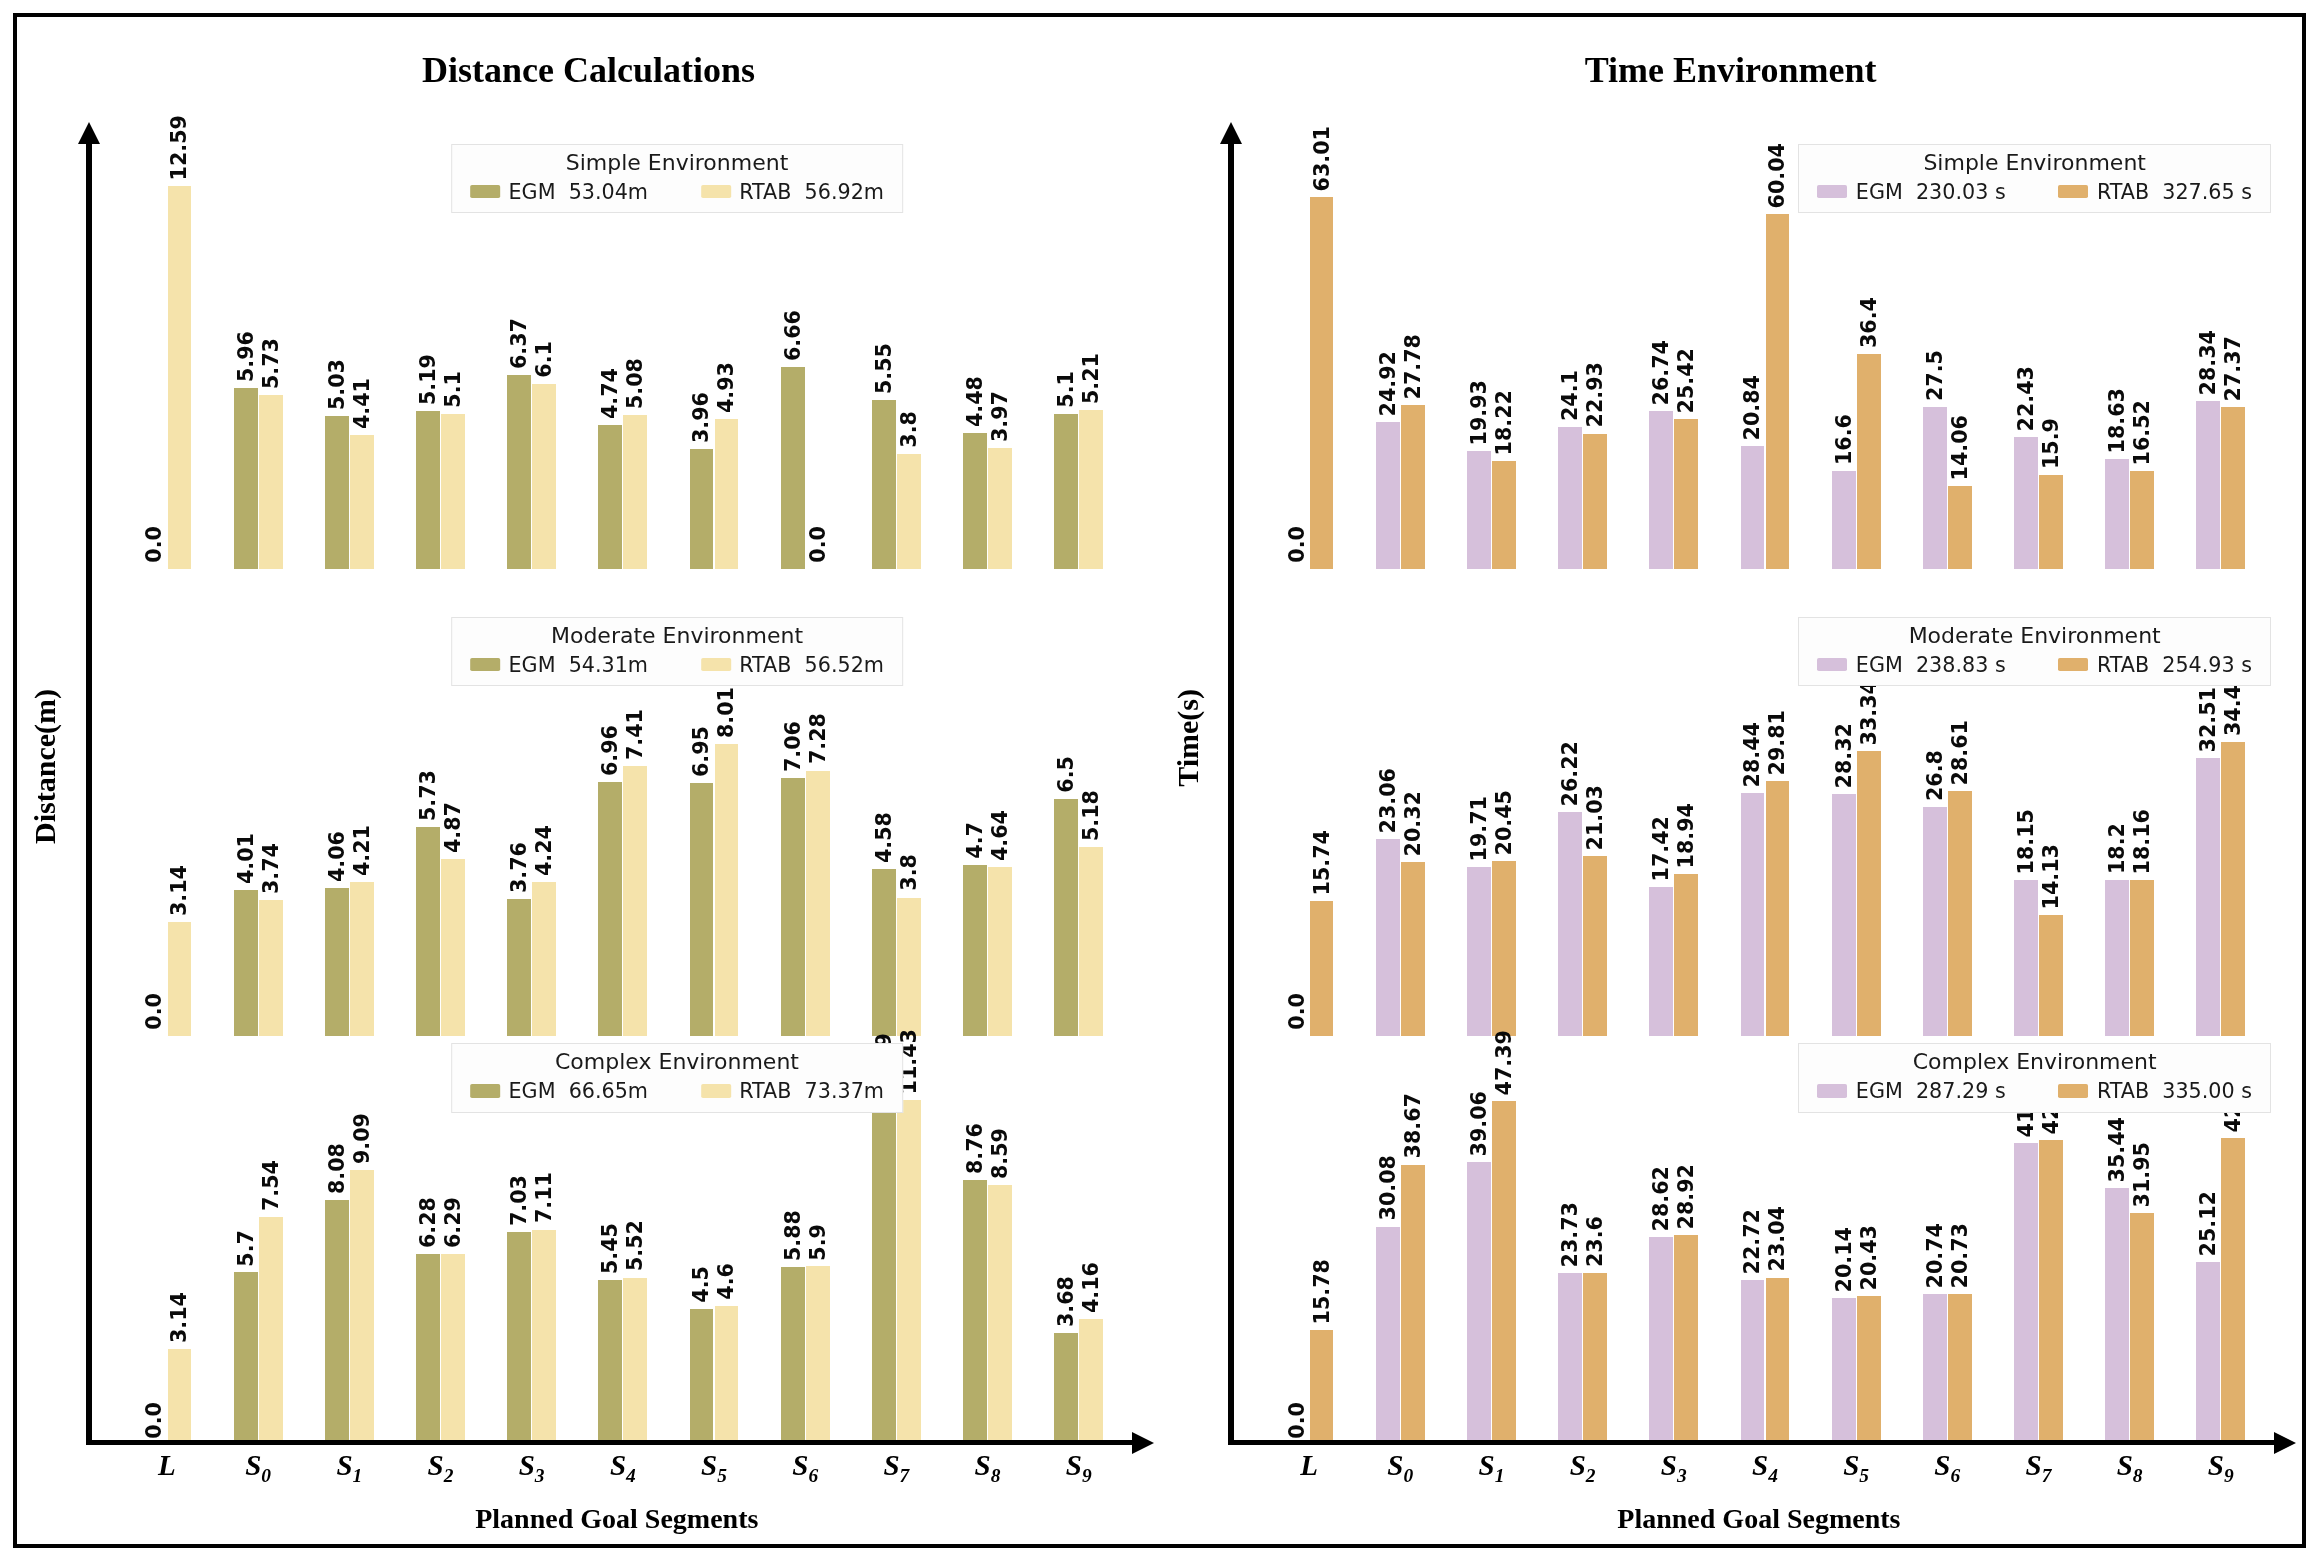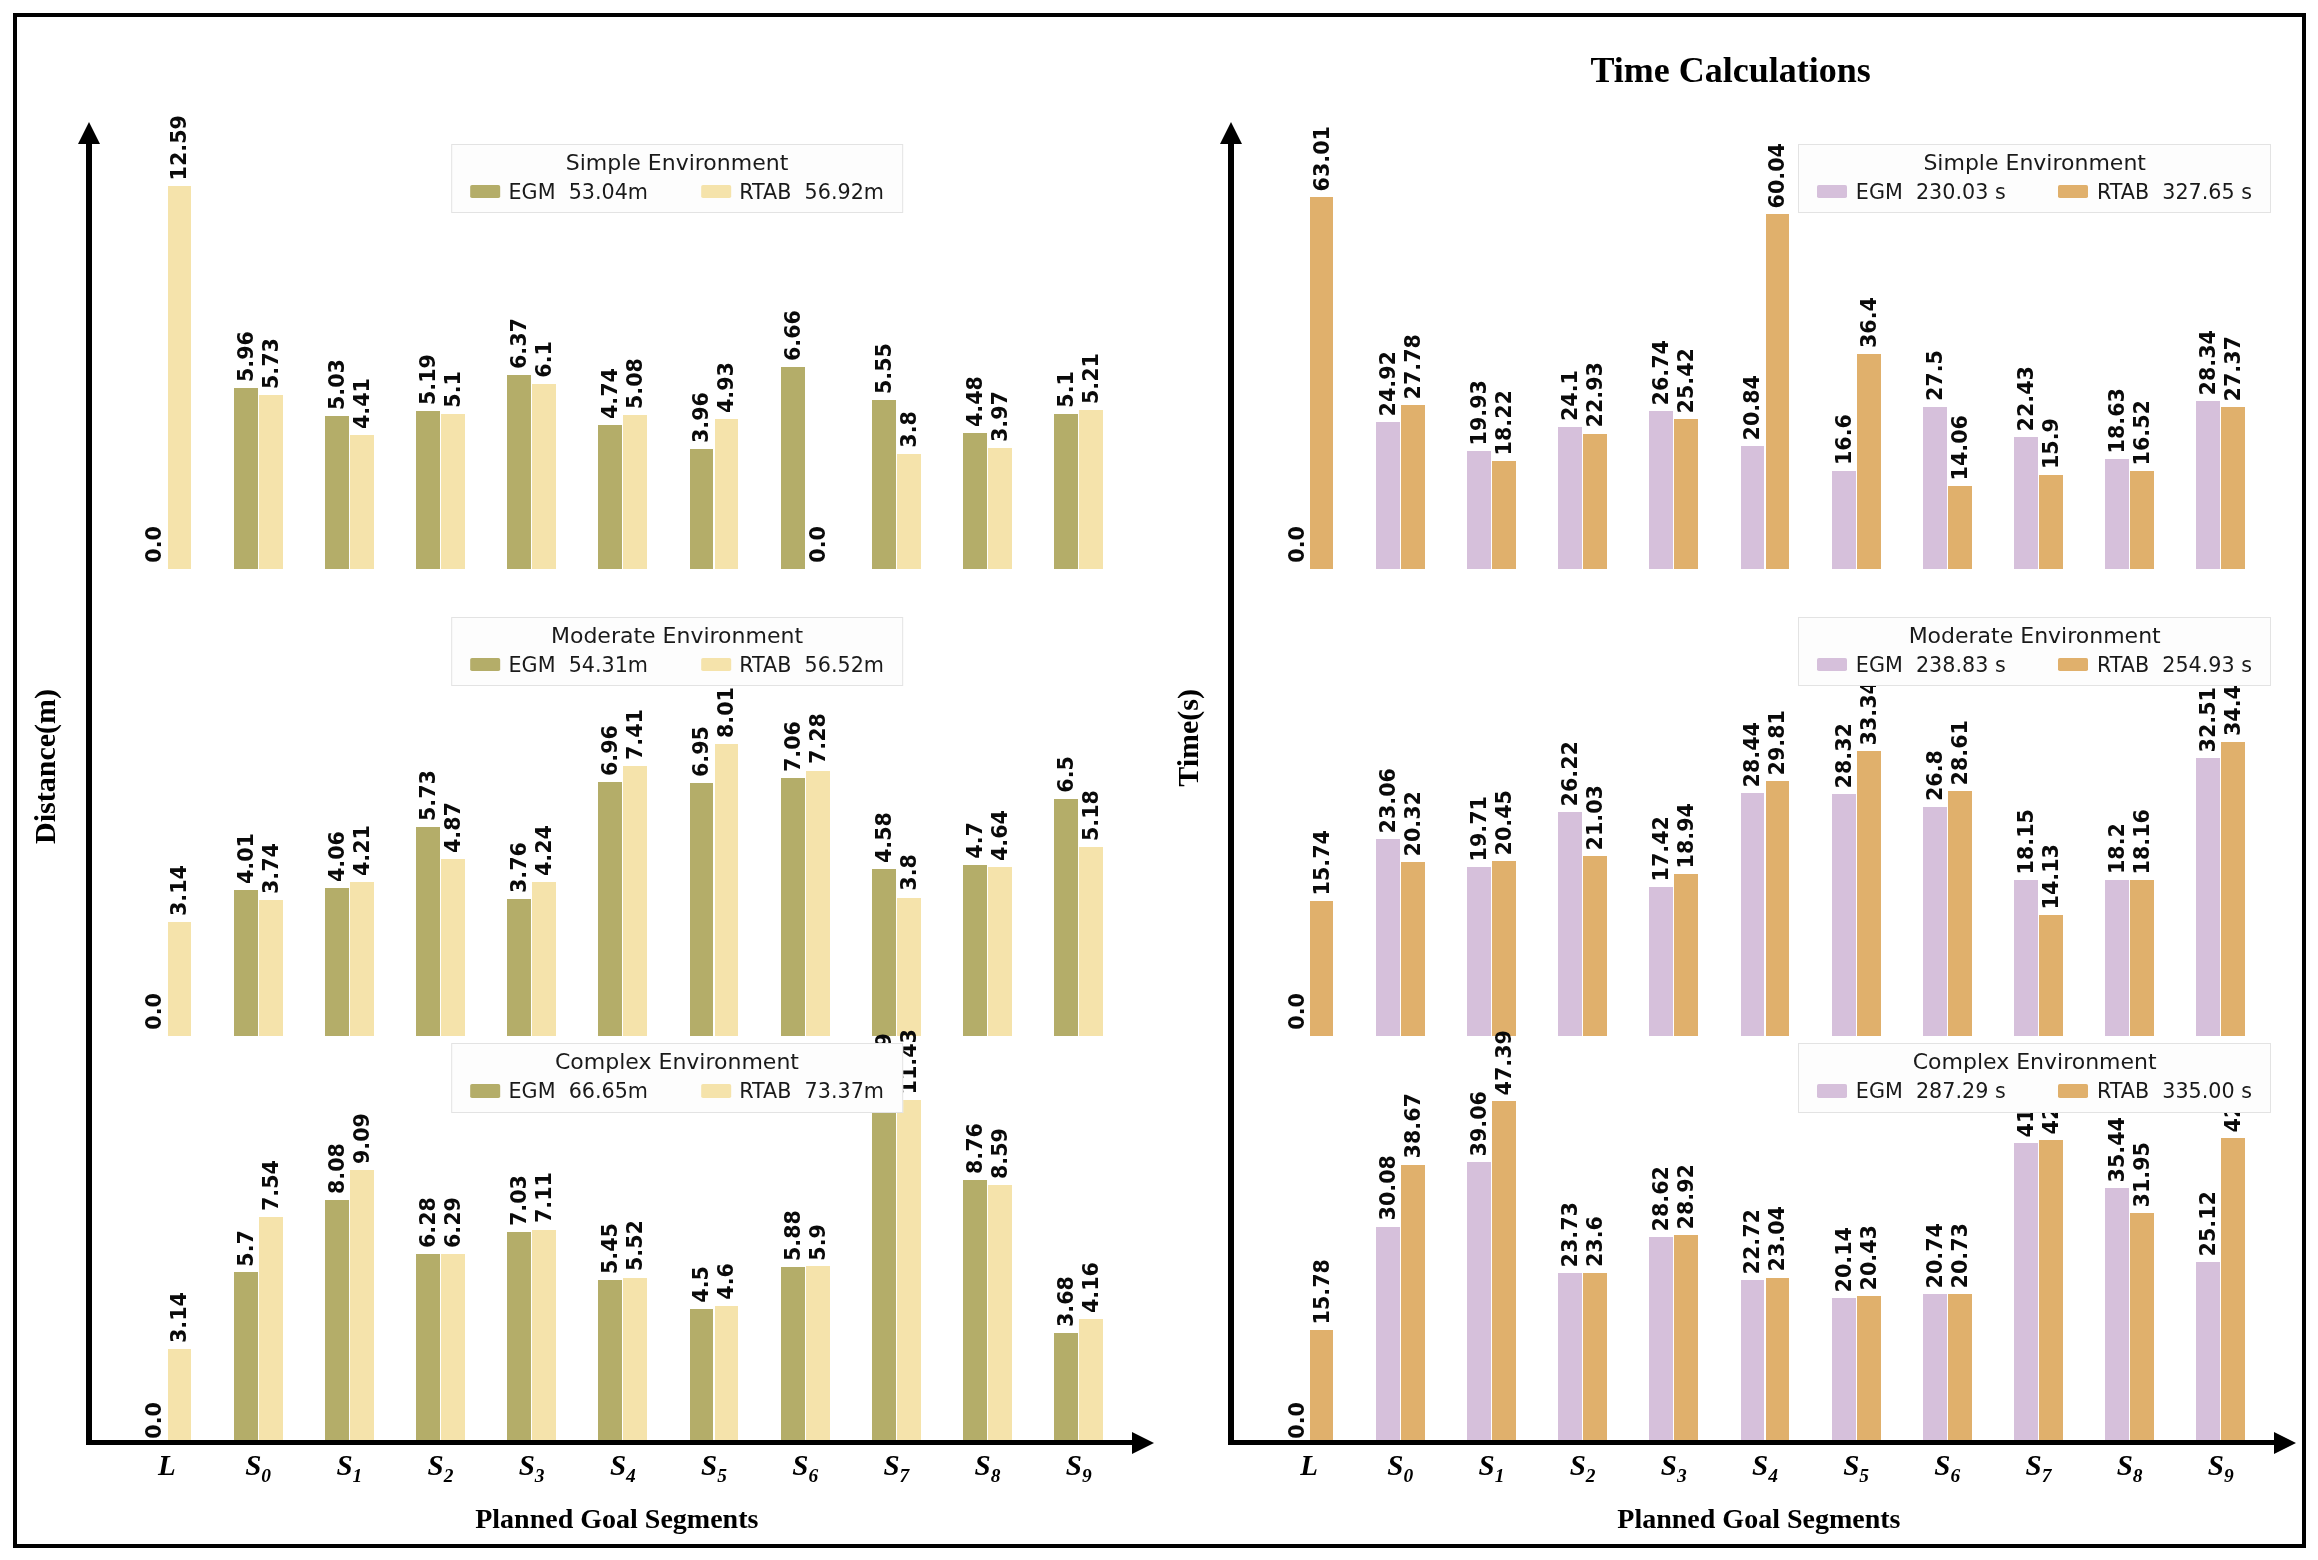--- a/index.html
+++ b/index.html
@@ -46,20 +46,21 @@
   .tick sub { font-size:19.4px; font-style:italic; }
   .xlabel { position:absolute; bottom:1.2px; left:0; right:0; text-align:center;
             font-family:"Liberation Serif", serif; font-weight:bold; font-size:28px; color:#000; }
 </style>
 </head>
 <body>
 
 <div class="frame">
 
   <div class="panel distance-panel">
+    <div class="panel-title">Distance Calculations</div>
     <div class="ylabel">Distance(m)</div>
     <div class="plot-region">
       <div class="yaxis">
           <div class="arr-up"></div>
         </div>
       <div class="subplots">
         <div class="subplot sp1" style="height:425px">
             <div class="legend">
               <div class="legend-title">Simple Environment</div>
               <div class="legend-row">
@@ -455,21 +456,21 @@
           <span class="tick">S<sub>6</sub></span>
           <span class="tick">S<sub>7</sub></span>
           <span class="tick">S<sub>8</sub></span>
           <span class="tick">S<sub>9</sub></span>
         </div>
       <div class="xlabel">Planned Goal Segments</div>
     </div>
   </div>
 
   <div class="panel time-panel">
-    <div class="panel-title">Time Calculations</div>
+    <div class="panel-title">Time Environment</div>
     <div class="ylabel">Time(s)</div>
     <div class="plot-region">
       <div class="yaxis">
           <div class="arr-up"></div>
         </div>
       <div class="subplots">
         <div class="subplot sp1" style="height:425px">
             <div class="legend">
               <div class="legend-title">Simple Environment</div>
               <div class="legend-row">

